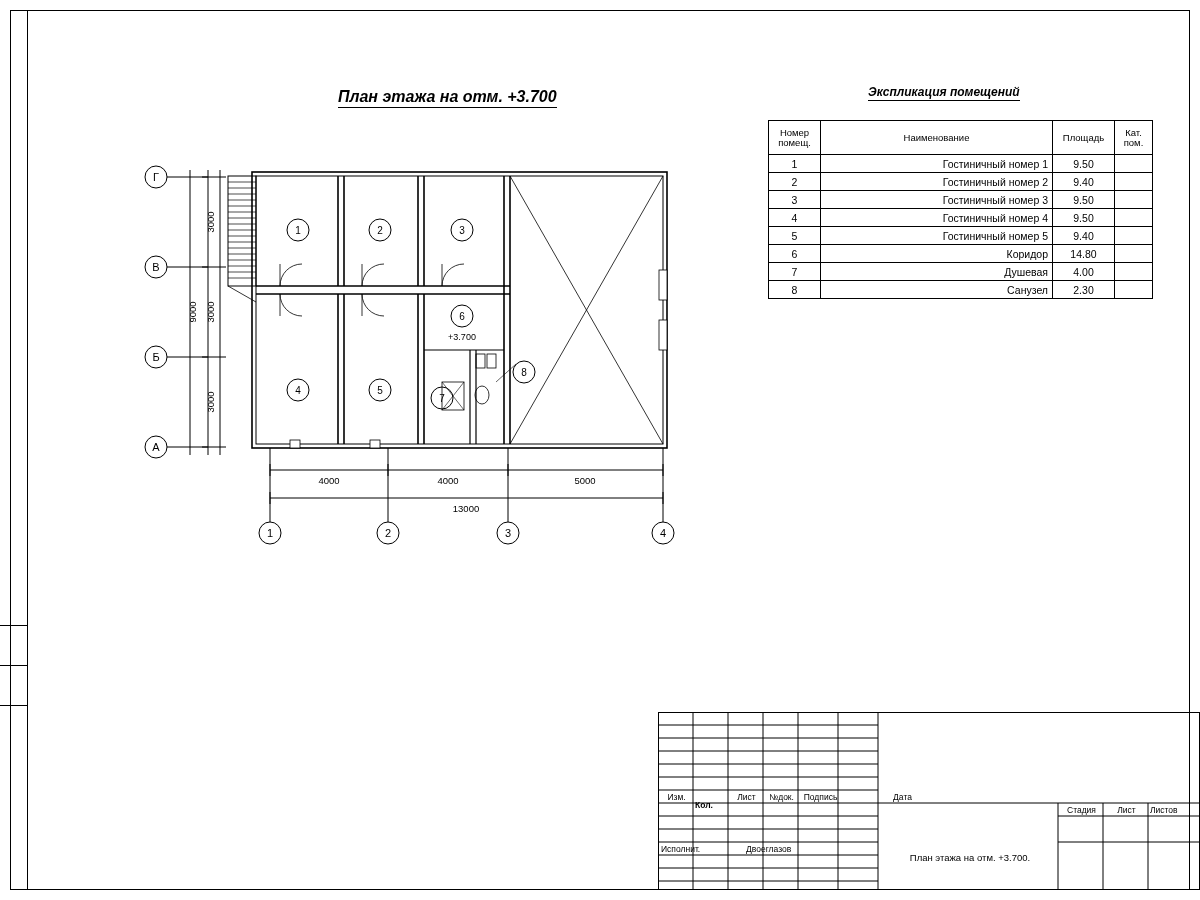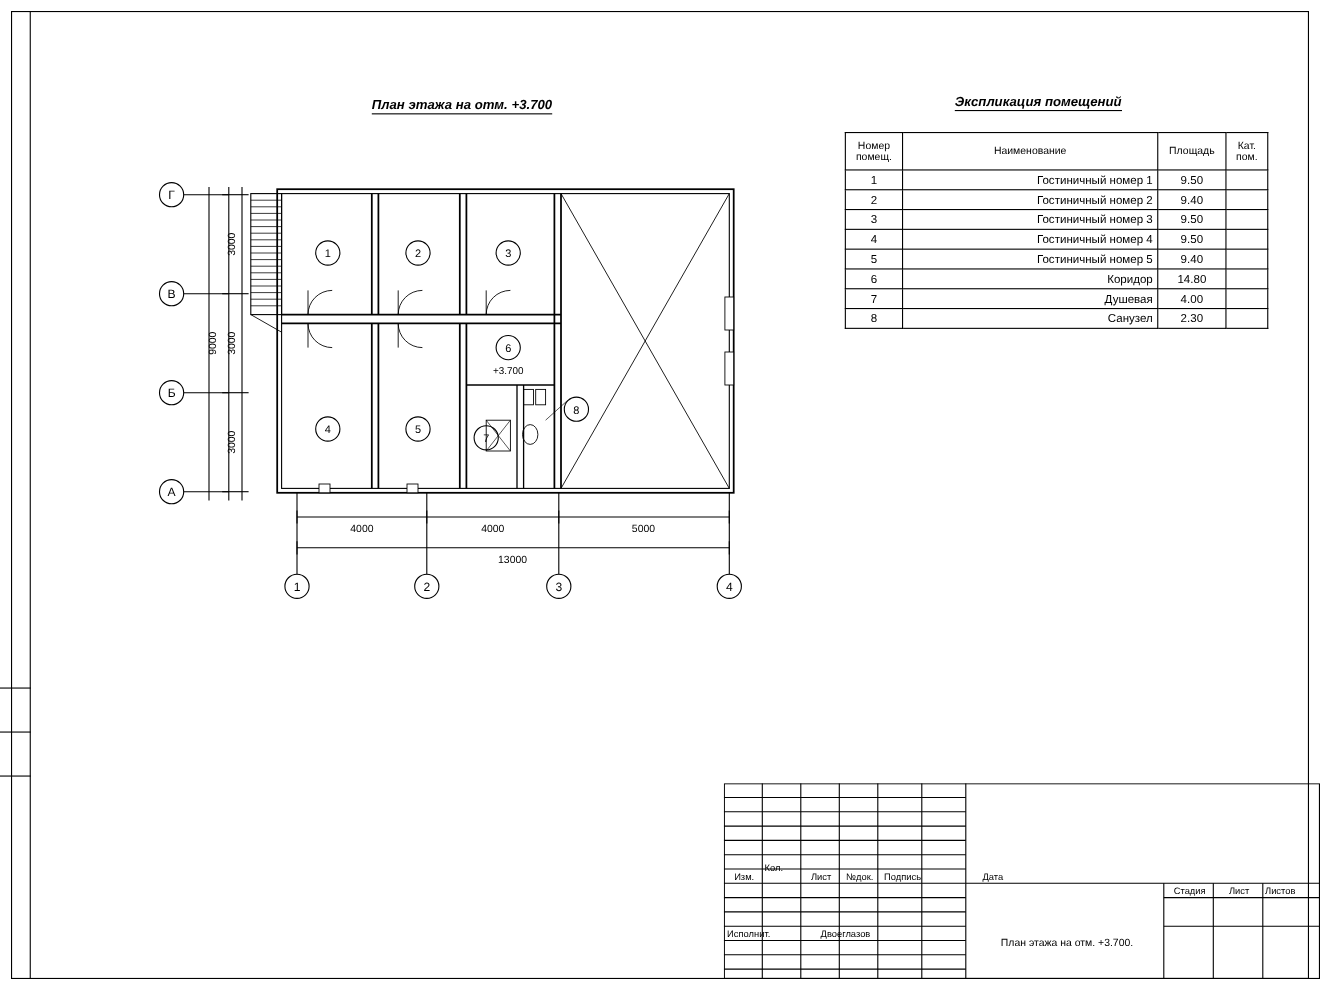--- a/index.html
+++ b/index.html
@@ -44,21 +44,21 @@
     position: absolute;
     left: 0; top: 695px; width: 28px; height: 0;
     border-top: 1px solid #000;
   }
 
   .title-plan {
     position: absolute;
     left: 338px; top: 88px;
     font-style: italic;
     font-weight: bold;
-    font-size: 12px;
+    font-size: 16px;
     border-bottom: 1px solid #000;
     padding-bottom: 1px;
     white-space: nowrap;
   }
   .title-table {
     position: absolute;
     left: 868px; top: 85px;
     font-style: italic;
     font-weight: bold;
     font-size: 12px;
@@ -399,21 +399,21 @@
     <line x1="220" y1="91" x2="542" y2="91"></line>
     <line x1="400" y1="91" x2="400" y2="178"></line>
     <line x1="400" y1="104" x2="542" y2="104"></line>
     <line x1="445" y1="91" x2="445" y2="178"></line>
     <line x1="490" y1="91" x2="490" y2="178"></line>
     <line x1="400" y1="130" x2="542" y2="130"></line>
   </g>
 </svg>
 
 <div class="stamp-text c" style="left:2px;  top:80px; width:33px;">Изм.</div>
-<div class="stamp-text c" style="left:37px; top:72px; width:14px;">Кол.</div>
+<div class="stamp-text c" style="left:37px; top:88px; width:14px;font-weight:bold;">Кол.</div>
 <div class="stamp-text c" style="left:72px; top:80px; width:33px;">Лист</div>
 <div class="stamp-text c" style="left:107px;top:80px; width:33px;">№док.</div>
 <div class="stamp-text c" style="left:141px;top:80px; width:43px;">Подпись</div>
 <div class="stamp-text c" style="left:181px;top:80px; width:39px;padding-left:44px;">Дата</div>
 
 <div class="stamp-text" style="left:3px; top:132px;">Исполнит.</div>
 <div class="stamp-text" style="left:72px;top:132px;margin-left:16px;">Двоеглазов</div>
 
 <div class="stamp-title" style="left:232px; top:140px; width:160px; text-align:center;">План этажа на отм. +3.700.</div>
 

